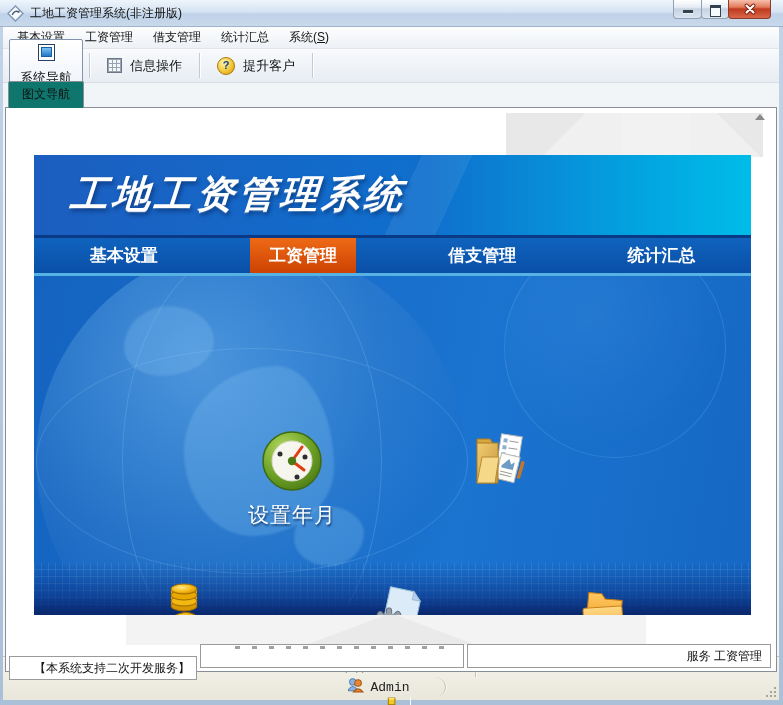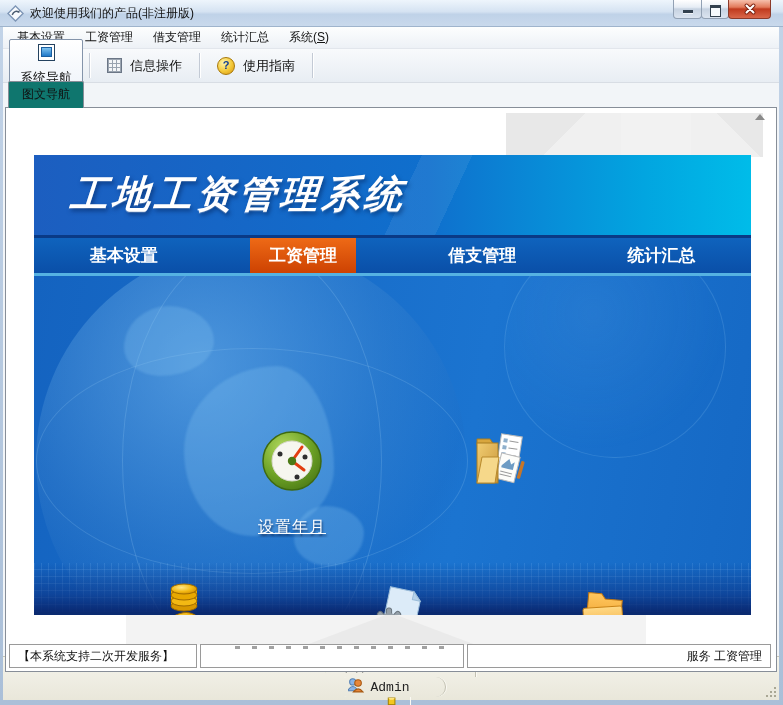--- a/index.html
+++ b/index.html
@@ -91,31 +91,31 @@
   .land.a{left:150px;top:90px;width:150px;height:170px;border-radius:62% 38% 55% 45%/50% 60% 40% 50%;}
   .land.b{left:90px;top:30px;width:90px;height:70px;border-radius:50% 50% 60% 40%/60% 50% 50% 40%;}
   .land.c{left:260px;top:230px;width:70px;height:60px;border-radius:45% 55% 50% 50%/55% 45% 55% 45%;}
   .mesh{position:absolute;left:0;bottom:0;width:100%;height:52px;border-bottom:3px solid #0a2a70;box-sizing:border-box;
     background:
       linear-gradient(rgba(9,45,130,0) 0%,rgba(8,40,120,.55) 65%,rgba(8,34,105,.9) 100%),
       repeating-linear-gradient(90deg,rgba(120,180,240,.20) 0 1px,transparent 1px 7px),
       repeating-linear-gradient(0deg,rgba(120,180,240,.20) 0 1px,transparent 1px 7px);}
   .shortcut{position:absolute;width:130px;text-align:center;cursor:default;}
   .shortcut .sicon{display:inline-block;width:64px;height:64px;}
-  .shortcut .slabel{display:block;margin-top:20px;color:#fff;font-size:16px;letter-spacing:1px;
-    text-shadow:1px 2px 2px rgba(0,25,70,.65);text-decoration:underline;}
+  .shortcut .slabel{display:block;margin-top:4px;color:#fff;font-size:21px;letter-spacing:1px;
+    text-shadow:1px 2px 2px rgba(0,25,70,.65);}
   .sc1{left:193px;top:153px;}
   .sc2{left:399px;top:151px;}
   .sc3{left:92px;top:304px;}
   .sc4{left:297px;top:306px;}
   .sc5{left:502px;top:306px;}
   
   .footrow{position:absolute;left:3px;right:5px;bottom:3px;height:24px;}
   .fbox{position:absolute;top:0;height:24px;border:1px solid #9a9a9a;background:#fff;box-sizing:border-box;}
-  .fbox.left{left:0;width:188px;font-size:12px;color:#111;line-height:22px;padding-left:8px;}
+  .fbox.left{left:0;width:188px;font-size:12px;color:#111;line-height:22px;padding-left:24px;margin-top:12px;}
   .fbox.mid{left:191px;width:264px;overflow:hidden;}
   .fbox.mid .ticks{margin:1px 0 0 34px;height:3px;width:210px;opacity:.55;
     background:repeating-linear-gradient(90deg,#555 0 5px,transparent 5px 17px);}
   .fbox.right{left:458px;right:0;overflow:hidden;font-size:12px;color:#111;line-height:22px;text-align:right;padding-right:8px;white-space:nowrap;}
   
   .statusbar{position:absolute;left:0;right:0;bottom:0;height:44px;
     background:linear-gradient(#f5f4ec,#e9e7da);border-top:1px solid #c6c4b6;
     display:flex;align-items:center;font-size:13px;color:#222;box-sizing:border-box;flex-direction:column;}
   .spanel{display:flex;align-items:center;gap:7px;height:100%;padding:0 10px;
     border-right:1px solid #c2c0b2;box-shadow:1px 0 0 #fbfaf4;}
@@ -136,21 +136,21 @@
 <body>
 
 <div class="titlebar">
   <span class="title-icon">
     <svg width="17" height="17" viewBox="0 0 18 18">
       <path d="M9 1 L17 9 L9 17 L1 9 Z" fill="#f7fafd" stroke="#7d95b5" stroke-width="1.4"></path>
       <path d="M5.5 10.5 q2.5 -5.5 7 -3" fill="none" stroke="#4a5b70" stroke-width="1.6"></path>
       <path d="M13.5 5.5 l-0.5 3 l-2.6 -1.4 z" fill="#4a5b70"></path>
     </svg>
   </span>
-  <span class="title-text">欢迎使用我们的产品(非注册版)</span>
+  <span class="title-text">工地工资管理系统(非注册版)</span>
   <div class="winbtns">
     <div class="winbtn min">
         <span class="glyph-min"></span>
       </div>
     <div class="winbtn max">
         <span class="glyph-max"></span>
       </div>
     <div class="winbtn close">
       <span class="glyph-x">
         <svg width="14" height="14" viewBox="0 0 14 14">
@@ -180,21 +180,21 @@
       <span>系统导航</span>
     </div>
     <span class="tsep"></span>
     <div class="tbtn">
       <span class="ic-grid"></span>
       <span>信息操作</span>
     </div>
     <span class="tsep"></span>
     <div class="tbtn">
       <span class="ic-help">?</span>
-      <span>使用指南</span>
+      <span>提升客户</span>
     </div>
     <span class="tsep"></span>
   </div>
 
   <div class="tabstrip">
     <span class="tab">图文导航</span>
   </div>
 
   <div class="content">
 

